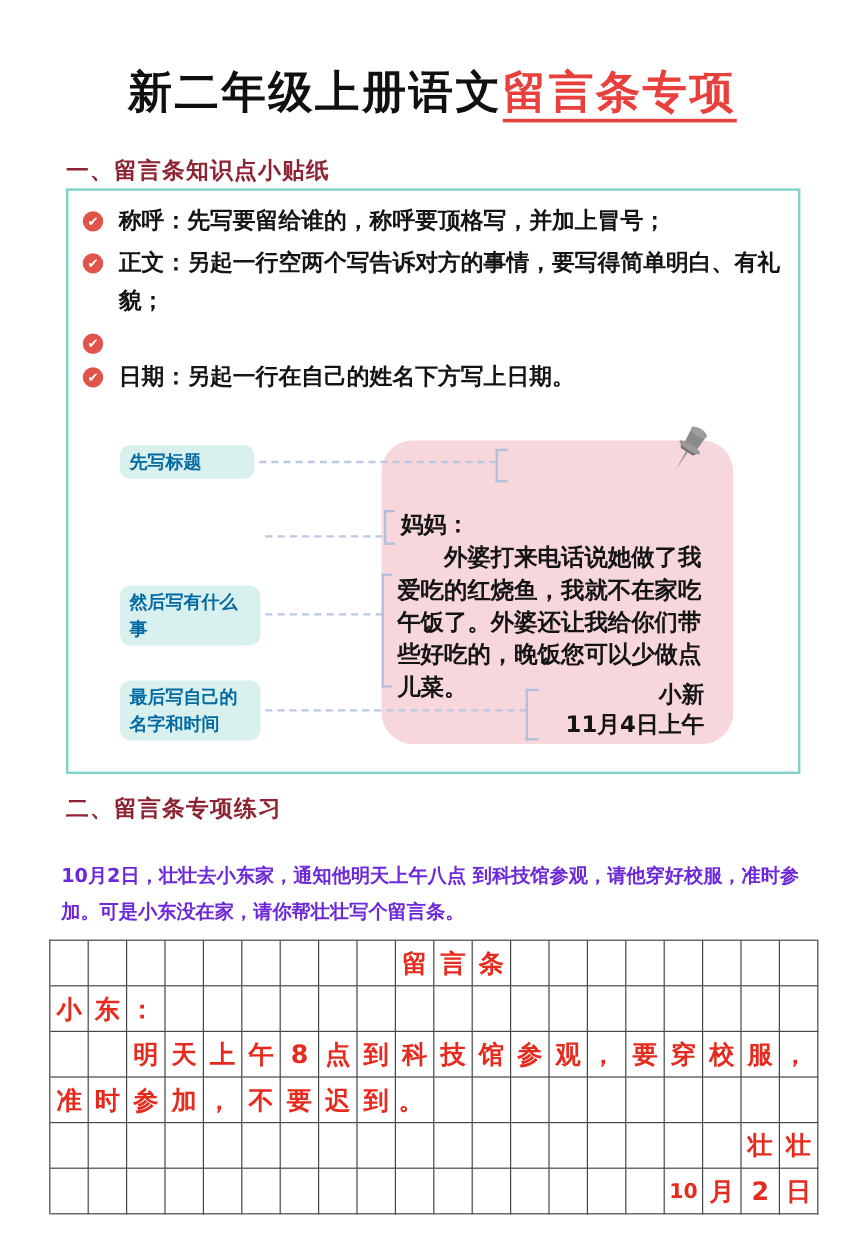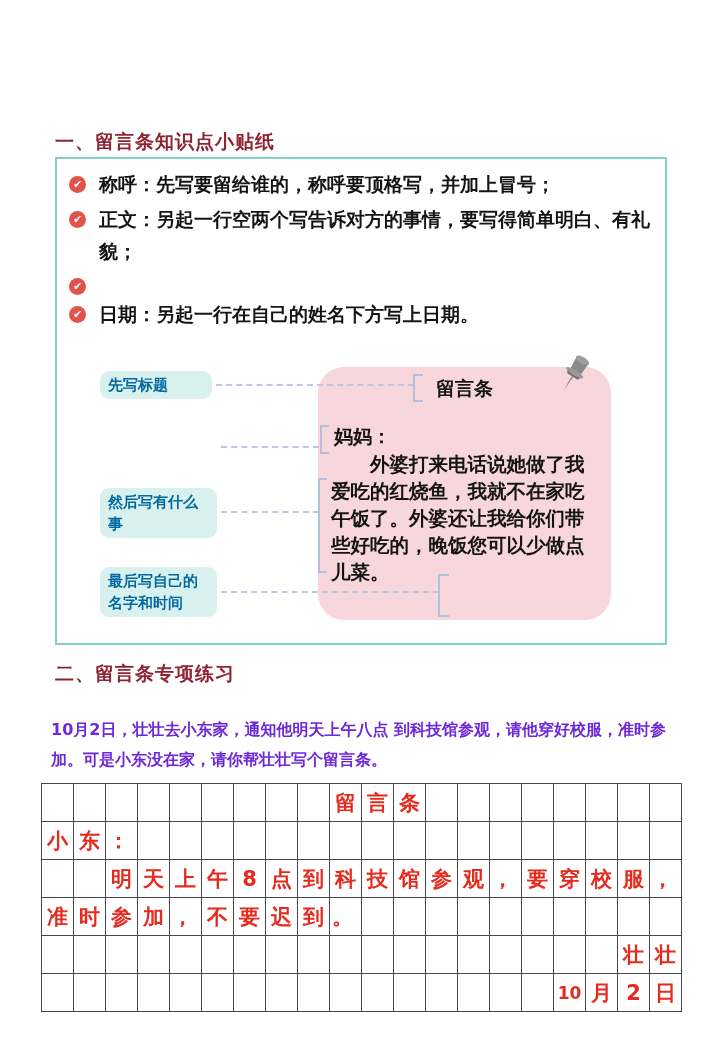--- a/index.html
+++ b/index.html
@@ -71,20 +71,21 @@
           display:flex; align-items:center; justify-content:center;
           color:#e62a1d; font-size:21px; font-weight:600; }
   .cell.punct { justify-content:flex-start; padding-left:2px; align-items:flex-end; padding-bottom:4px; }
   .cell.num { font-size:17px; }
 </style>
 </head>
 <body>
 
 <div class="page">
 
+  <h1 class="doc-title"><span>新二年级上册语文</span><span class="red">留言条专项</span></h1>
 
   <div class="sec-heading sec1-heading">一、留言条知识点小贴纸</div>
 
   <div class="kbox"></div>
 
   <div class="tips">
     <div class="tip">
       <span class="check">✔</span>
       <span class="tip-text">称呼：先写要留给谁的，称呼要顶格写，并加上冒号；</span>
     </div>
@@ -104,23 +105,26 @@
   <div class="dlabel dlabel1">先写标题</div>
   <div class="dlabel dlabel4">最后写自己的名字和时间</div>
   <div class="dlabel dlabel3">然后写有什么事</div>
 
   <div class="conn conn1"></div>
   <div class="conn conn2"></div>
   <div class="conn conn3"></div>
   <div class="conn conn4"></div>
 
   <div class="note">
-    <div class="note-title">留言条</div>
     <div class="note-salutation">妈妈：</div>
     <div class="note-body">外婆打来电话说她做了我爱吃的红烧鱼，我就不在家吃午饭了。外婆还让我给你们带些好吃的，晚饭您可以少做点儿菜。</div>
+    <div class="note-sign">
+      <div>小新</div>
+      <div>11月4日上午</div>
+    </div>
   </div>
 
   <div class="bracket" style="left:413px; top:374px; width:10px; height:28px;"></div>
   <div class="bracket" style="left:320px; top:425px; width:9px; height:29px;"></div>
   <div class="bracket" style="left:318px; top:478px; width:9px; height:95px;"></div>
   <div class="bracket" style="left:438px; top:574px; width:11px; height:43px;"></div>
 
   <svg class="pin" viewBox="0 0 44 52">
     <g transform="rotate(32 22 22)">
       <path d="M15 6 Q22 1 29 6 L28 19 L16 19 Z" fill="#8a8a8a"></path>

